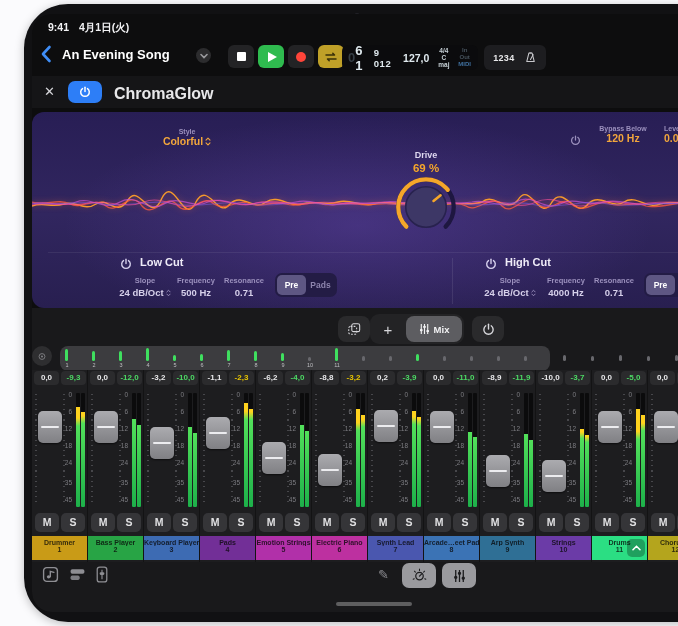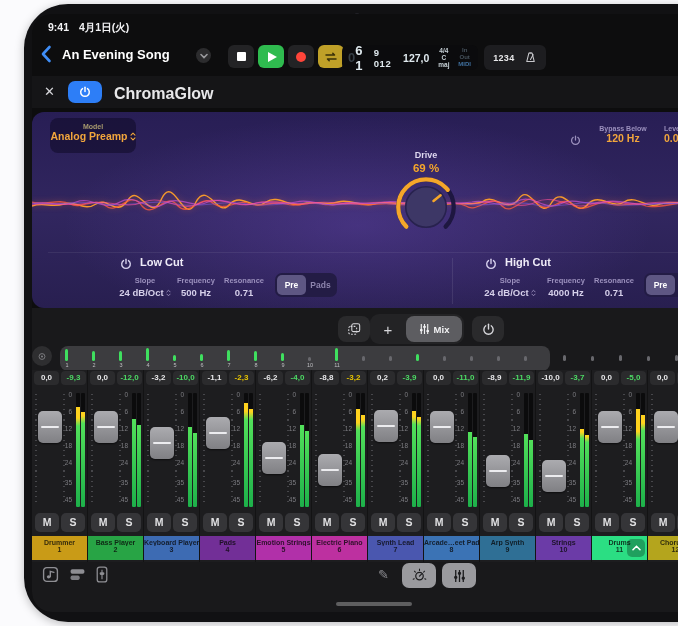--- a/index.html
+++ b/index.html
@@ -200,23 +200,23 @@
 
       <div class="abs panel">
         <svg class="abs waves" width="680" height="84" viewBox="0 0 680 84">
           <path d="M0,44 C12,40 20,46 32,42 C44,38 52,50 64,42 C76,34 84,56 96,38 C108,20 118,64 130,36 C142,12 152,66 164,40 C176,18 186,58 198,42 C210,30 222,50 234,40 C246,32 258,46 270,42 C282,38 294,44 306,40 C318,36 330,46 342,42 C354,38 366,44 378,40 C390,36 402,44 414,42 C426,40 438,44 450,40 C462,30 474,52 486,38 C498,18 508,62 520,40 C532,22 544,58 556,42 C568,30 580,48 592,40 C604,32 616,48 628,42 C648,38 664,44 680,40" stroke="#ffa028" stroke-width="1.4" fill="none" opacity="0.95"></path>
           <path d="M0,40 C14,44 26,36 38,42 C50,48 62,34 74,44 C86,54 98,26 110,44 C122,58 134,28 146,44 C158,56 170,30 182,42 C194,50 206,36 218,42 C230,46 242,38 254,42 C266,46 278,38 290,42 C302,44 314,40 326,42 C338,44 350,40 362,42 C374,44 386,40 398,42 C410,44 422,38 434,44 C446,52 458,30 470,44 C482,56 494,26 506,42 C518,54 530,30 542,44 C554,52 566,36 578,42 C590,46 602,38 614,44 C626,48 652,36 680,42" stroke="#ff5a3c" stroke-width="1.3" fill="none" opacity="0.8"></path>
           <path d="M0,42 C16,38 28,46 44,40 C60,34 72,50 88,40 C104,30 116,52 132,42 C148,32 160,48 176,40 C192,34 204,46 220,42 C236,38 248,44 264,40 C280,36 292,46 308,42 C324,38 336,44 352,40 C368,38 380,44 396,42 C412,40 424,42 440,40 C456,36 468,48 484,40 C500,30 512,50 528,42 C544,34 556,46 572,40 C588,36 600,44 616,42 C640,40 660,42 680,41" stroke="#c950d8" stroke-width="1.2" fill="none" opacity="0.7"></path>
           <path d="M0,41 C24,44 48,38 72,42 C96,46 120,36 144,42 C168,47 192,37 216,42 C240,46 264,38 288,42 C312,45 336,39 360,42 C384,45 408,39 432,42 C456,46 480,37 504,43 C528,48 552,36 576,42 C600,46 624,39 680,42" stroke="#7a5ae0" stroke-width="1.2" fill="none" opacity="0.55"></path>
           <path d="M0,43 C20,40 36,45 56,41 C76,37 92,48 112,40 C132,32 148,52 168,41 C188,32 204,48 224,41 C244,36 260,45 280,41 C300,38 316,44 336,41 C356,38 372,44 392,41 C412,38 428,44 448,41 C468,34 484,50 504,40 C524,31 540,50 560,42 C580,35 596,46 616,41 C646,38 662,42 680,41" stroke="#ff4f9e" stroke-width="1.1" fill="none" opacity="0.6"></path>
         </svg>
 
-        <div class="abs modelbox">
-          <div class="plabel">Model</div>
-          <div class="pvalue"><span>Analog Preamp</span><svg class="updn" width="6" height="9" viewBox="0 0 6 9">
+        <div class="abs stylebox">
+          <div class="plabel cool" style="margin-top:5px">Style</div>
+          <div class="pvalue"><span>Colorful</span><svg class="updn" width="6" height="9" viewBox="0 0 6 9">
                 <path d="M1 3.2 3 1.2 5 3.2M1 5.8 3 7.8 5 5.8" stroke="#f2a63c" stroke-width="1.1" fill="none" stroke-linecap="round" stroke-linejoin="round"></path>
               </svg></div>
         </div>
         <span class="abs bypow">
           <svg width="11" height="11" viewBox="0 0 14 14">
               <path d="M7 1.4v5" stroke="currentColor" stroke-width="1.6" stroke-linecap="round"></path>
               <path d="M4.1 3a5 5 0 1 0 5.8 0" stroke="currentColor" stroke-width="1.6" stroke-linecap="round" fill="none"></path>
             </svg>
         </span>
         <div class="abs bypassbox">

